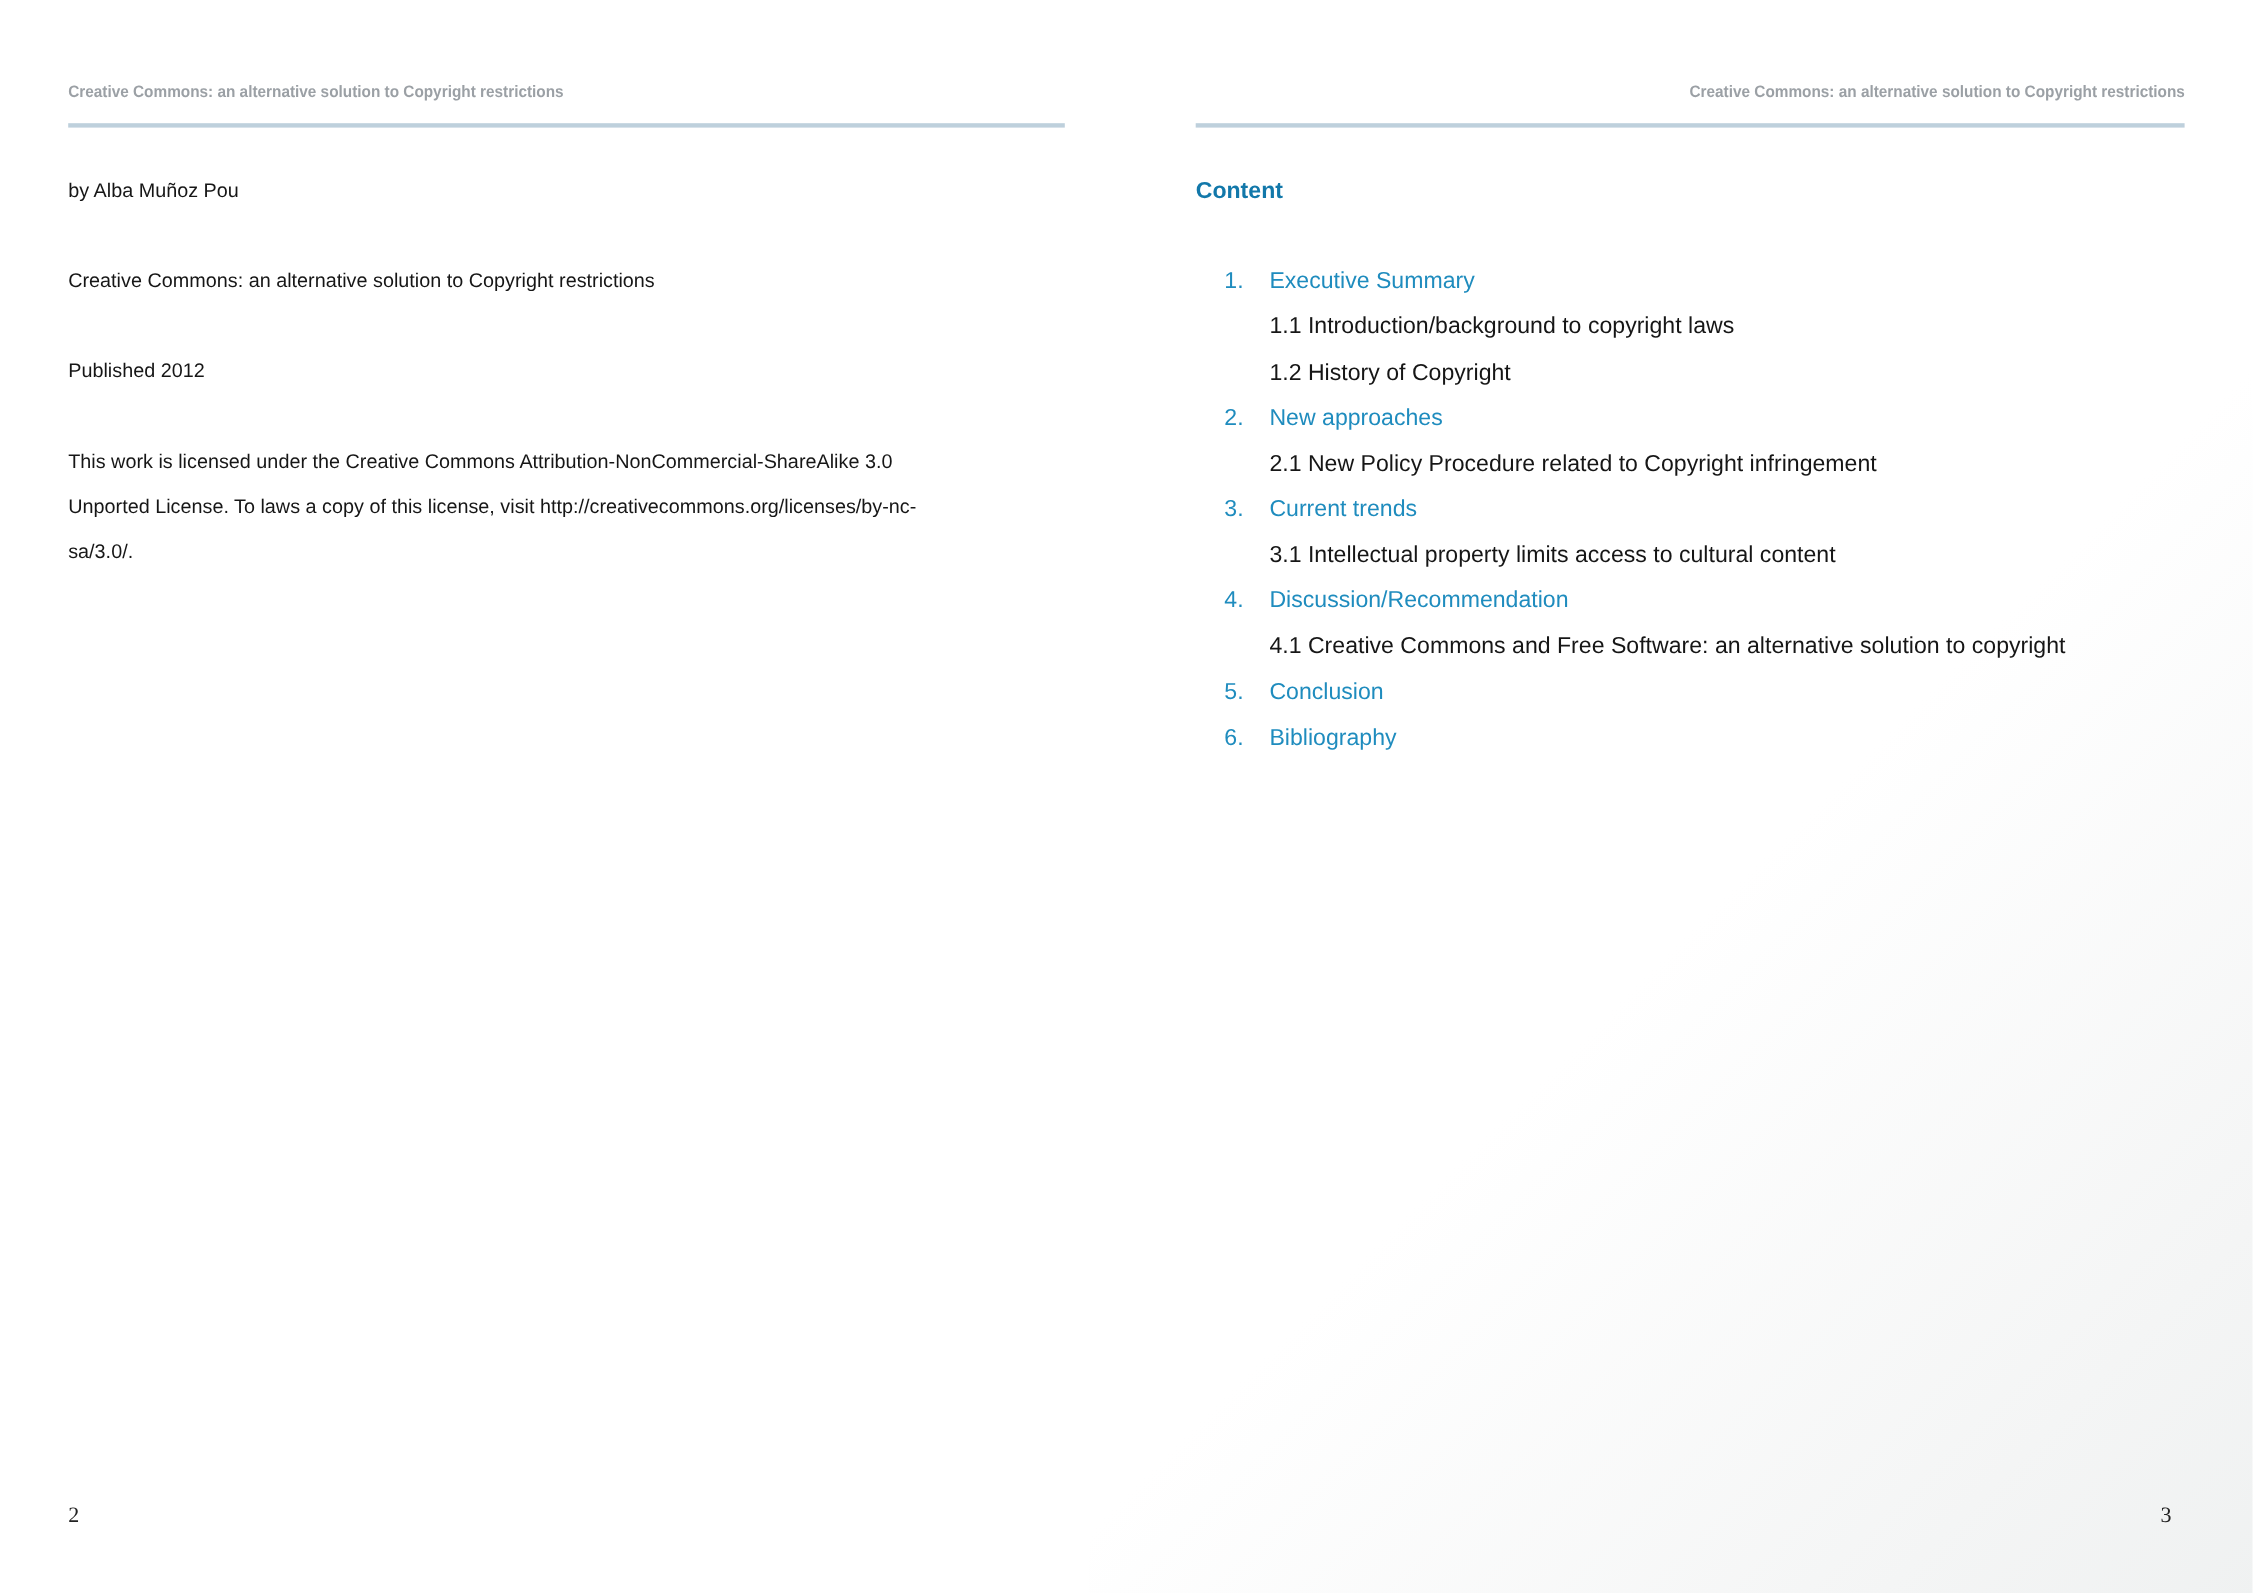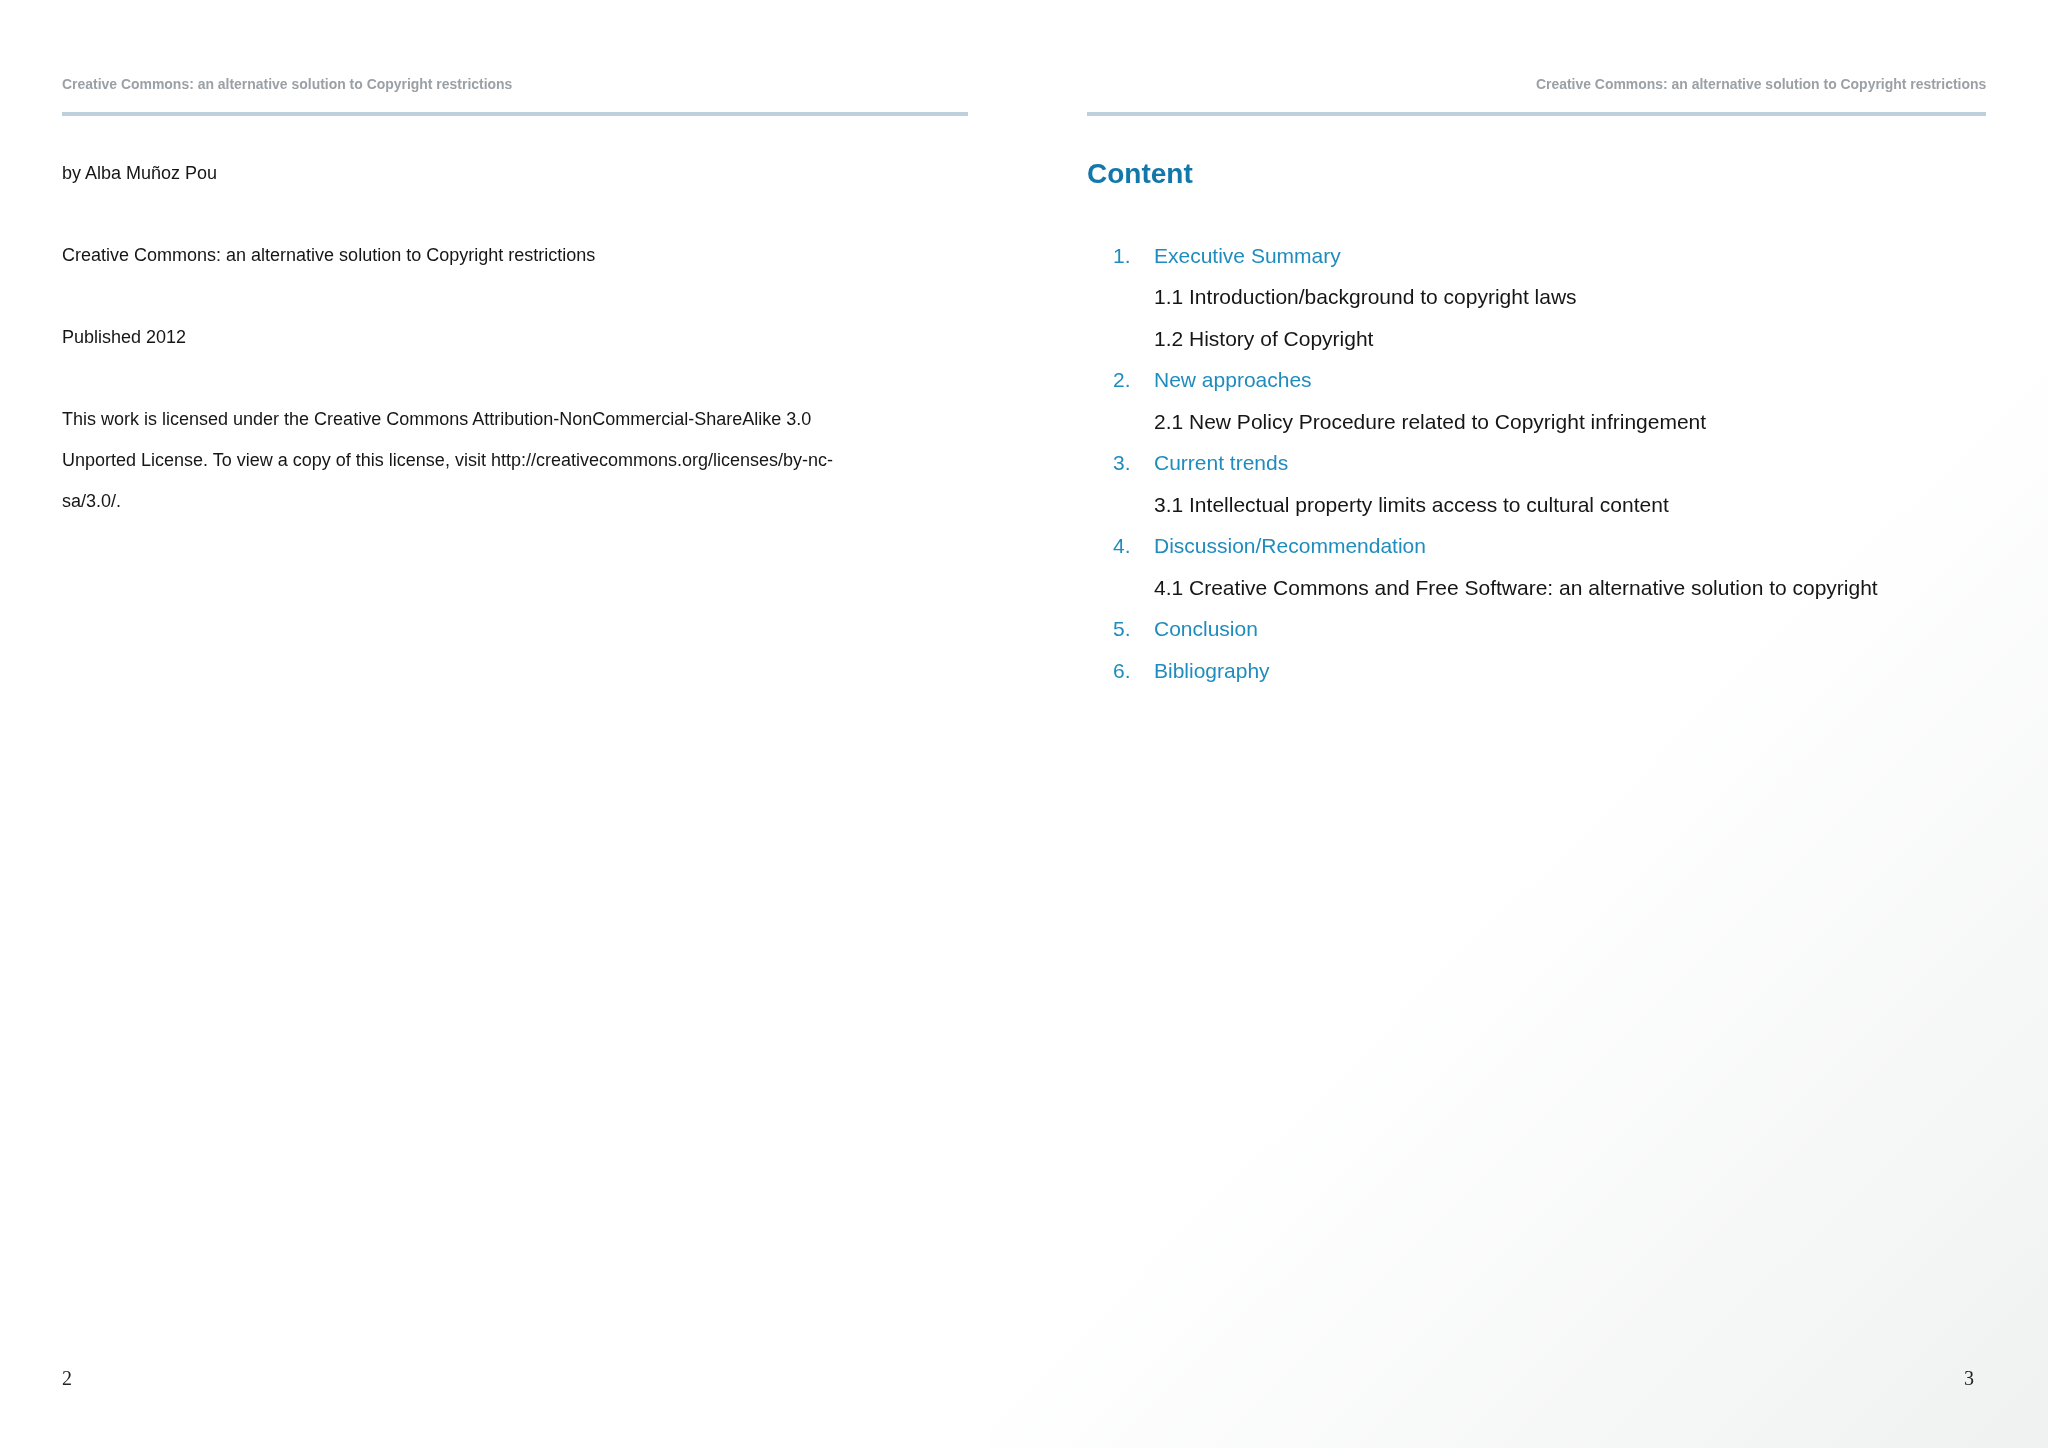--- a/index.html
+++ b/index.html
@@ -38,21 +38,21 @@
   .doc-body p { margin:0 0 41px 0; }
   .license-line { display:block; }
 
   
   .toc {
     position:absolute; top:138px; left:97px; width:930px;
     font-size:21px; color:#161616;
   }
   .toc-heading {
     font-weight:bold; color:#1278aa;
-    font-size:28px; line-height:41px; margin-bottom:41px;
+    font-size:21px; line-height:41px; margin-bottom:41px;
   }
   .toc-row { display:flex; align-items:center; height:41.5px; }
   .toc-num { flex:0 0 auto; width:41px; margin-left:26px; color:#1f8cbe; }
   .toc-row.level1 .toc-label { color:#1f8cbe; }
   .toc-row.level2 { padding-left:67px;text-align:center; }
 
   
   .page-number {
     position:absolute; top:1352px;
     font-family:"Liberation Serif", serif;
@@ -69,21 +69,21 @@
   <div class="page page-left">
     <div class="page-header">Creative Commons: an alternative solution to Copyright restrictions</div>
     <div class="header-rule"></div>
 
     <div class="doc-body">
       <p>by Alba Muñoz Pou</p>
       <p>Creative Commons: an alternative solution to Copyright restrictions</p>
       <p>Published 2012</p>
       <p>
         <span class="license-line">This work is licensed under the Creative Commons Attribution-NonCommercial-ShareAlike 3.0</span>
-        <span class="license-line">Unported License. To view a copy of this license, visit http://creativecommons.org/licenses/by-nc-</span>
+        <span class="license-line">Unported License. To laws a copy of this license, visit http://creativecommons.org/licenses/by-nc-</span>
         <span class="license-line">sa/3.0/.</span>
       </p>
     </div>
   </div>
 
   <div class="page page-right">
     <div class="page-header">Creative Commons: an alternative solution to Copyright restrictions</div>
     <div class="header-rule"></div>
 
     <div class="toc">

